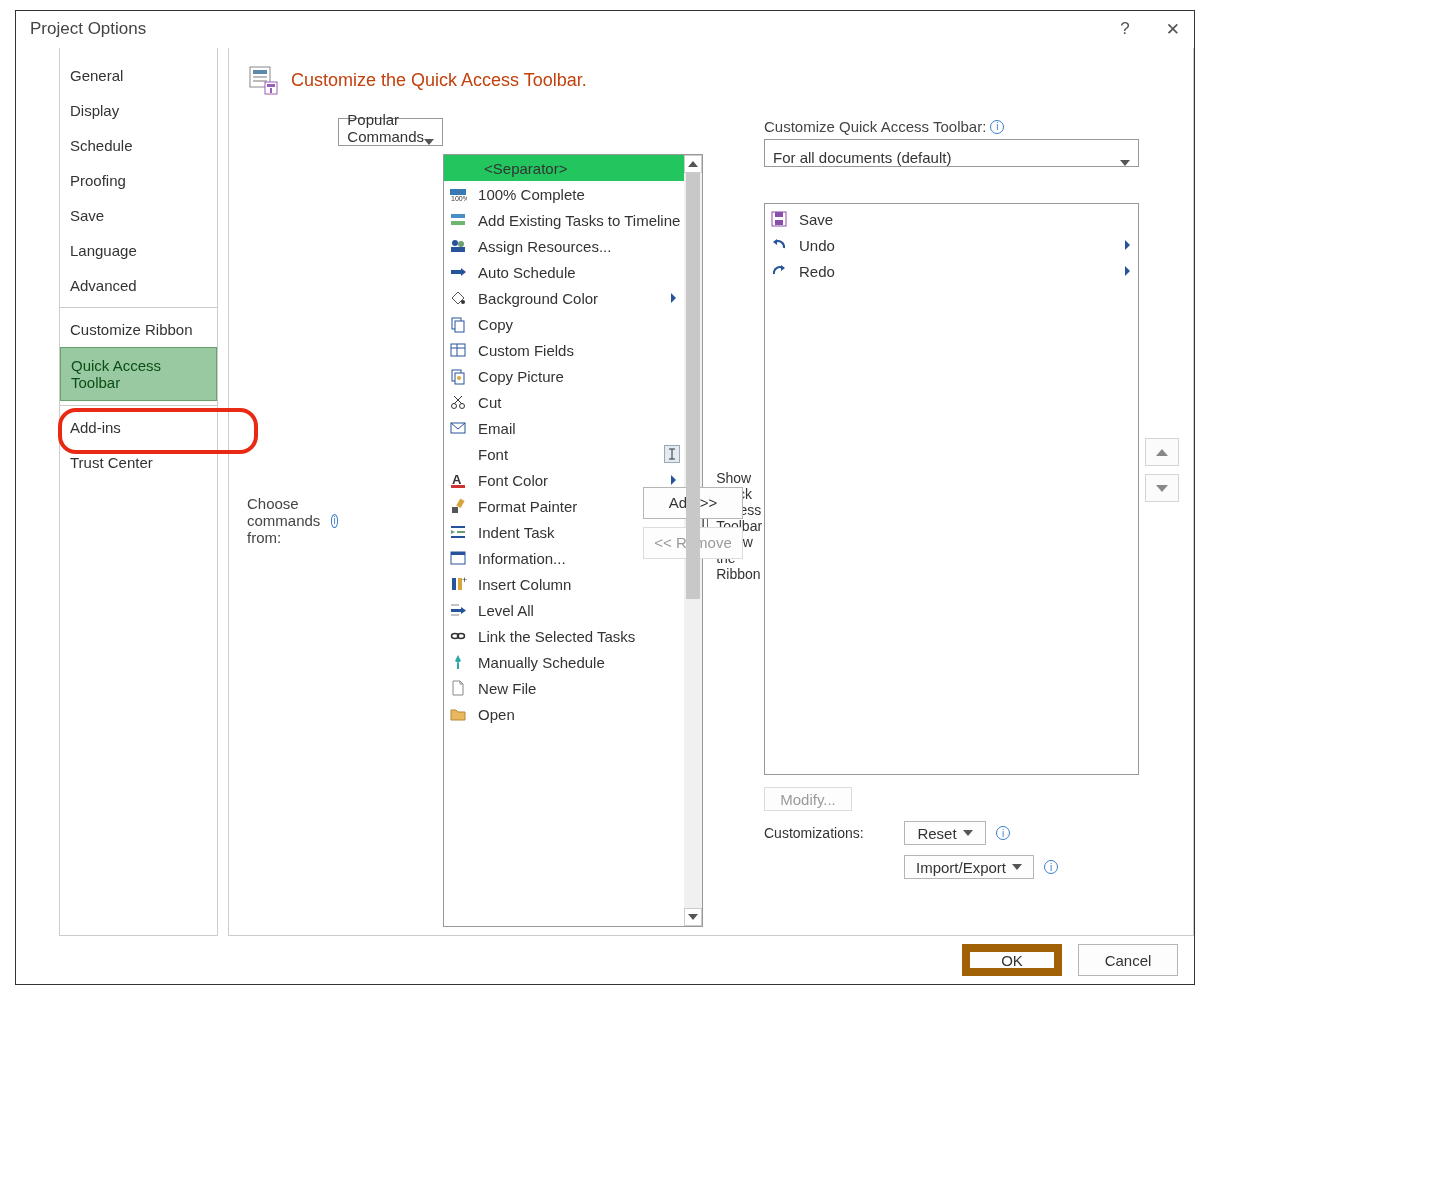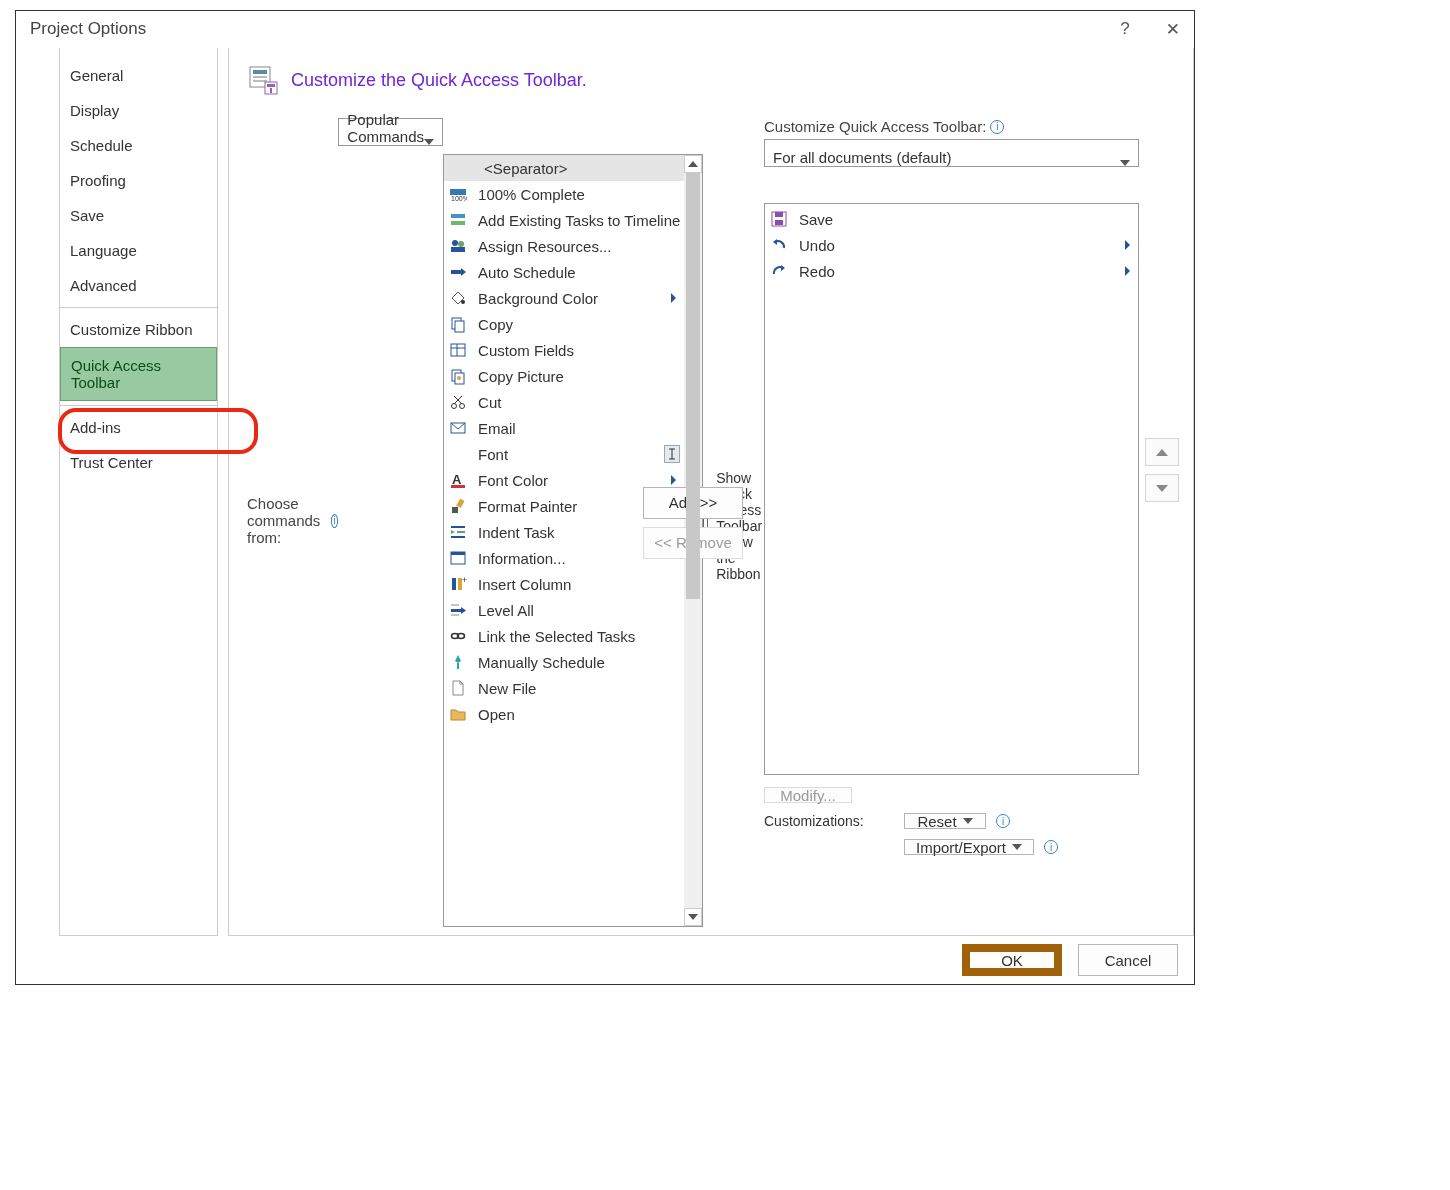--- a/index.html
+++ b/index.html
@@ -71,21 +71,21 @@
   border-top:none;
   margin-left: 10px;
   padding: 16px 14px 8px 18px;
   display: flex;
   flex-direction: column;
   min-height: 0;
 }
 .heading { display: flex; align-items: center; gap: 12px; margin-bottom: 22px; }
 .heading-icon { width: 32px; height: 32px; position: relative; }
 .heading-icon svg { width: 32px; height: 32px; }
-.heading-text { font-size: 18px; color: #6d28d9; }
+.heading-text { font-size: 18px; color: #c2410c; }
 
 .cols {
   flex: 1;
   display: flex;
   min-height: 0;
 }
 .left-col { width: 375px; display: flex; flex-direction: row; }
 .mid-col { width: 142px; display: flex; flex-direction: column; align-items: center; justify-content: center; gap: 8px; }
 .right-col { flex: 1; display: flex; flex-direction: column; min-width: 0; }
 
@@ -113,31 +113,31 @@
 .track .arrow .tri-up { width:0;height:0;border-left:5px solid transparent;border-right:5px solid transparent;border-bottom:6px solid #555;}
 .track .arrow .tri-dn { width:0;height:0;border-left:5px solid transparent;border-right:5px solid transparent;border-top:6px solid #555;}
 .track .thumb-space { flex:1; position:relative; }
 .track .thumb { position:absolute; left:2px; right:2px; top:0; height:58%; background:#c8c8c8; }
 
 .row {
   display: flex; align-items: center; height: 26px; padding: 0 4px 0 4px; gap: 10px; font-size: 15px; color:#333;
 }
 .row .ic { width: 20px; height: 18px; display:flex; align-items:center; justify-content:center; color:#3a78b5; }
 .row .lbl { flex: 1; white-space: nowrap; overflow: hidden; text-overflow: ellipsis; }
-.row.selected { background: #e5e5e5; gap: 16px; }
+.row.selected { background: #22c55e; gap: 16px; }
 .row .sub { width: 14px; display:flex; align-items:center; justify-content:center; }
 .row .sub .tri-r { width:0;height:0;border-top:5px solid transparent;border-bottom:5px solid transparent;border-left:5px solid #27539b;}
 .row .edge { width:16px; height:18px; border:1px solid #9aa8b8; background:#e4eaf1; margin-left:2px; display:flex; align-items:center; justify-content:center;}
 
 .btn {
   min-width: 100px; height: 32px; border: 1px solid #b5b5b5; background: #fdfdfd;
   font-size: 15px; color:#333; cursor: default; display:flex; align-items:center; justify-content:center;
 }
 .btn.disabled { color: #9a9a9a; border-color:#dcdcdc; }
-.btn.small { min-width: 82px; height: 16px; padding: 0 10px; gap: 6px;}
+.btn.small { min-width: 82px; height: 24px; padding: 0 10px; gap: 6px;}
 .btn.ok { border: 8px solid #a16207; width: 100px; height: 32px; }
 .arrow-btn {
   width: 34px; height: 28px; border:1px solid #d5d5d5; background:#fbfbfb; display:flex; align-items:center; justify-content:center;
 }
 .arrow-btn .tri-up{ width:0;height:0;border-left:6px solid transparent;border-right:6px solid transparent;border-bottom:7px solid #888;}
 .arrow-btn .tri-dn{ width:0;height:0;border-left:6px solid transparent;border-right:6px solid transparent;border-top:7px solid #888;}
 
 .right-list {
   margin-top: 36px; border: 1px solid #999; height: 572px; background:#fff; padding:2px 0;
 }

